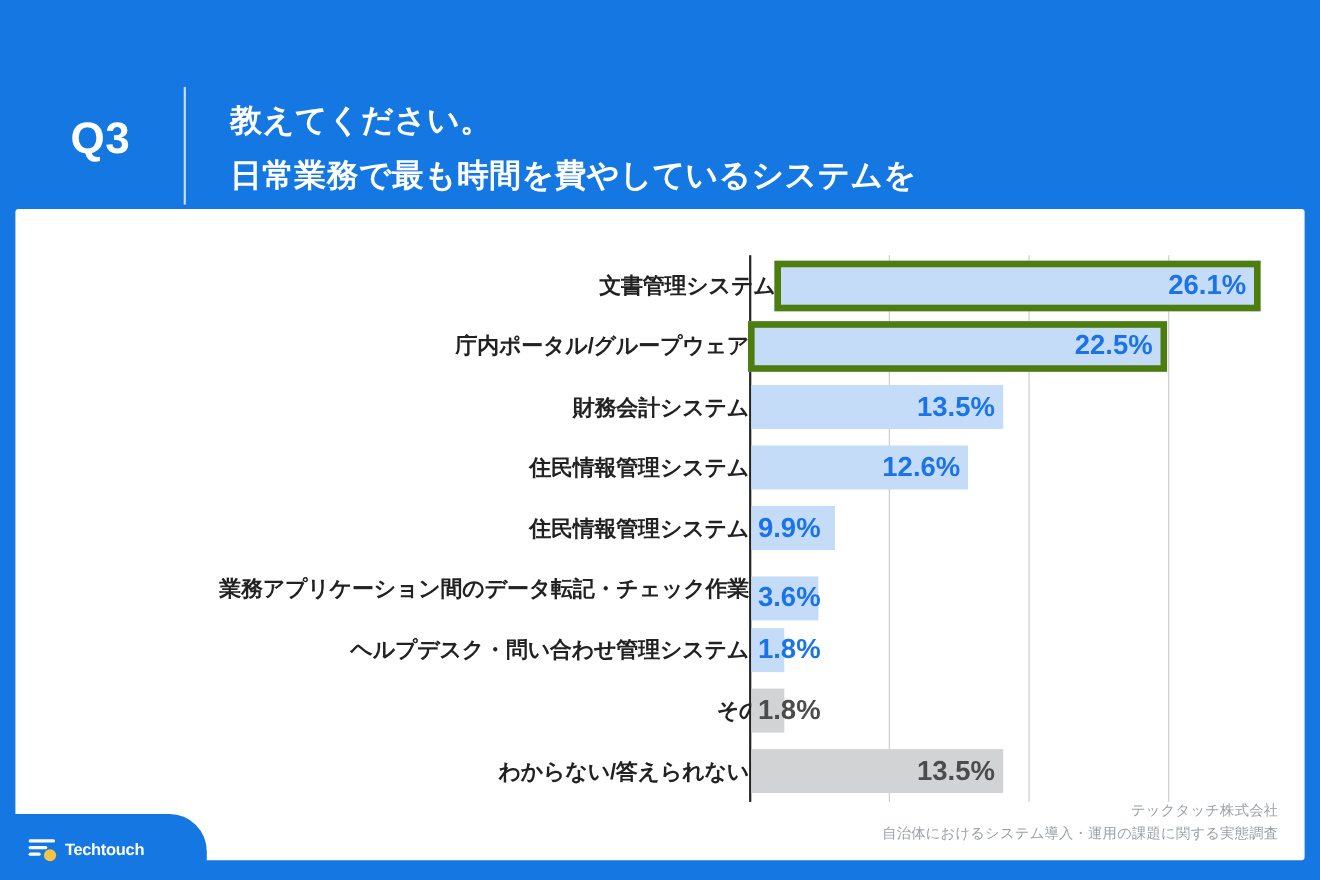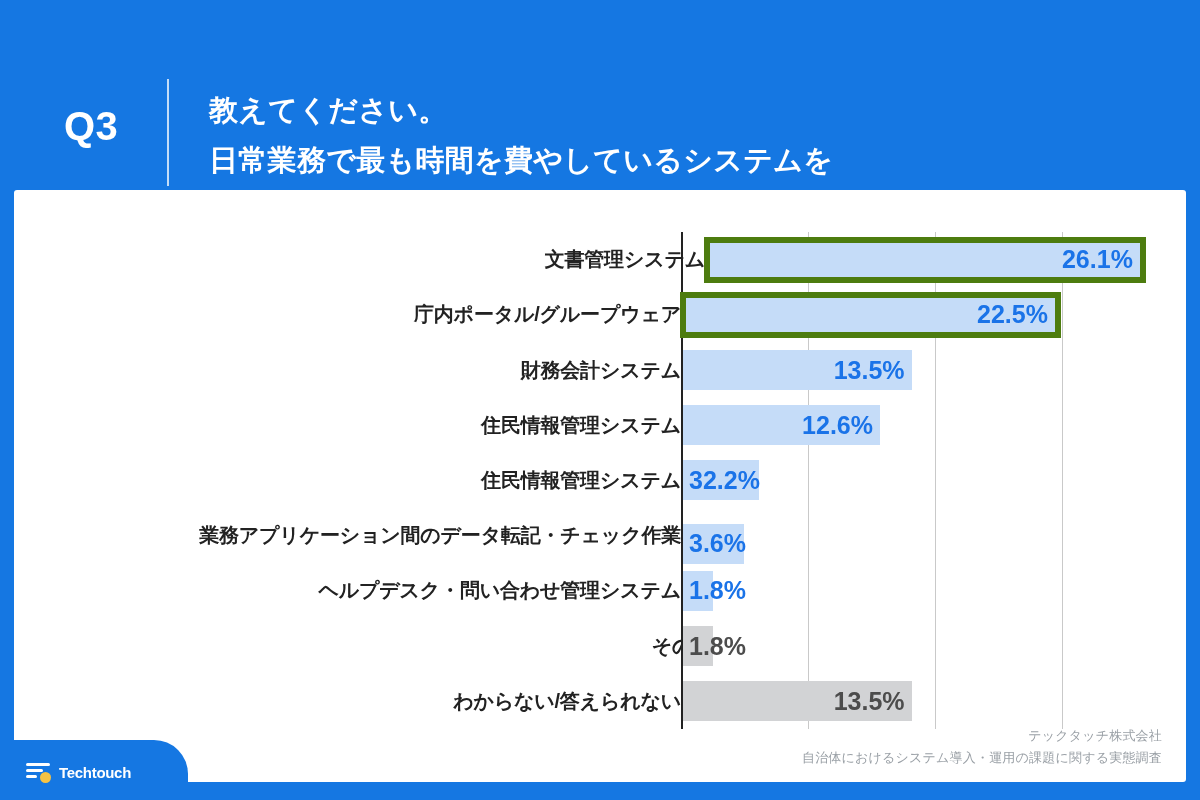--- a/index.html
+++ b/index.html
@@ -78,21 +78,21 @@
   .val.blue{color:#1a73e8;}
   .val.gray{color:#4c4c4c;}
   
   .val.outside{position:absolute;left:6px;padding-right:0;}
 
   
   .credits{
     position:absolute;right:24px;bottom:14px;text-align:right;
     color:#9aa0a6;font-size:13px;line-height:21px;letter-spacing:.2px;
   }
-  .credits .l1{font-size:13px;font-family:Liberation Mono, monospace;}
+  .credits .l1{font-size:13px;}
   .credits .l2{font-size:13px;}
   .credits .l3{font-size:12px;}
 
   
   .logo-shape{
     position:absolute;left:0;bottom:0;width:188px;height:60px;
     background:#1577e2;border-top-right-radius:34px;
   }
   .logo{
     position:absolute;left:26px;bottom:17px;
@@ -162,21 +162,21 @@
             <div class="bar-wrap">
               <div class="bar blue" style="width: 197px; align-items: center;">
                 <span class="val blue">12.6%</span>
               </div>
             </div>
           </div>
           <div class="row" style="top: 220.889px;">
             <div class="row-label">住民情報管理システム</div>
             <div class="bar-wrap">
               <div class="bar blue" style="width: 76.185px;">
-                <span class="val blue outside">32.2%</span>
+                <span class="val blue outside">9.9%</span>
               </div>
             </div>
           </div>
           <div class="row" style="top: 276.111px;">
             <div class="row-label">業務アプリケーション間のデータ転記・チェック作業</div>
             <div class="bar-wrap">
               <div class="bar blue" style="width: 60.948px; margin-top: 16px;">
                 <span class="val blue outside">3.6%</span>
               </div>
             </div>

